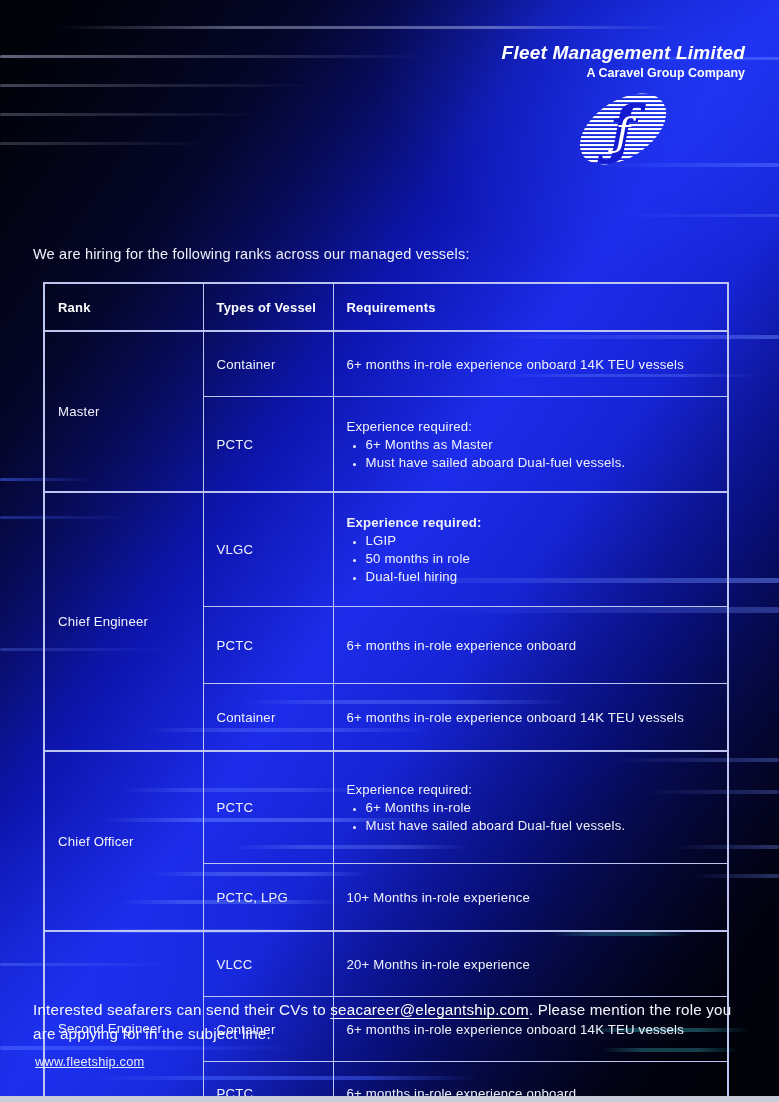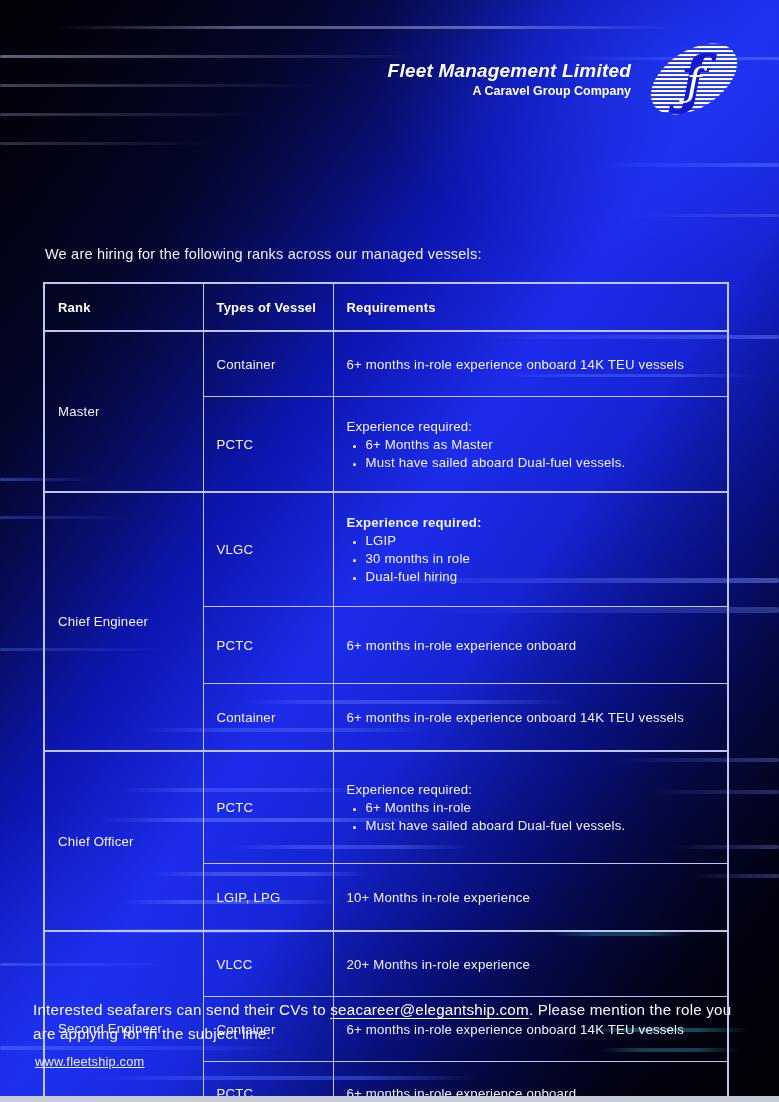--- a/index.html
+++ b/index.html
@@ -16,29 +16,29 @@
       radial-gradient(420px 300px at 86% 6%,  rgba(35,65,255,0.50), rgba(35,65,255,0) 70%),
       radial-gradient(460px 320px at 8% 94%,  rgba(30,55,245,0.45), rgba(30,55,245,0) 70%),
       linear-gradient(to bottom right,
         #04040e 0%, #060940 20%, #0d16b0 38%, #1d2cea 50%,
         #1624d4 60%, #0b14a0 72%, #030420 90%, #010107 100%);
   }
   .streaks{position:absolute;inset:0;pointer-events:none;}
   .streak{position:absolute;border-radius:2px;filter:blur(0.6px);}
 
   
-  .brand{position:absolute;top:42px;right:34px;display:flex;align-items:center;gap:12px;}
+  .brand{position:absolute;top:42px;right:34px;display:flex;align-items:center;gap:12px;flex-direction:column;}
   .brand-text{text-align:right;line-height:1.15;}
   .brand-name{font-size:19px;font-weight:bold;font-style:italic;letter-spacing:0.2px;color:#ffffff;}
   .brand-tagline{font-size:12.5px;font-weight:bold;color:#ffffff;margin-top:2px;}
 
   
   .title{position:absolute;left:33px;top:158px;font-size:30px;font-weight:400;
          letter-spacing:1px;color:#fbfcff;white-space:nowrap;}
-  .intro{position:absolute;left:45px;top:231px;font-size:14.5px;letter-spacing:0.2px;color:#eef1fa;}
+  .intro{position:absolute;left:33px;top:231px;font-size:14.5px;letter-spacing:0.2px;color:#eef1fa;}
 
   
   table.ranks{position:absolute;left:43px;top:282px;width:686px;
     border-collapse:collapse;table-layout:fixed;}
   table.ranks col.c-rank{width:159px;}
   table.ranks col.c-vessel{width:130px;}
   table.ranks th,table.ranks td{border:1px solid var(--border,#bcc6f0);vertical-align:middle;}
   table.ranks{border:2px solid var(--border,#bcc6f0);}
   tbody.group{border-top:2px solid var(--border,#bcc6f0);border-bottom:2px solid var(--border,#bcc6f0);}
   table.ranks th{height:46px;font-size:13px;font-weight:bold;text-align:left;
@@ -156,21 +156,21 @@
         </tr>
       </tbody>
       <tbody class="group">
         <tr>
           <td rowspan="3" class="rank">Chief Engineer</td>
           <td class="vessel" style="height: 97px;">VLGC</td>
           <td class="req">
             <div class="req-h bold">Experience required:</div>
             <ul>
               <li>LGIP</li>
-              <li>30 months in role</li>
+              <li>50 months in role</li>
               <li>Dual-fuel hiring</li>
             </ul>
           </td>
         </tr>
         <tr>
           <td class="vessel" style="height: 60px;">PCTC</td>
           <td class="req">6+ months in-role experience onboard</td>
         </tr>
         <tr>
           <td class="vessel" style="height: 50px;">Container</td>
@@ -183,21 +183,21 @@
           <td class="vessel" style="height: 95px;">PCTC</td>
           <td class="req">
             <div class="req-h">Experience required:</div>
             <ul>
               <li>6+ Months in-role</li>
               <li>Must have sailed aboard Dual-fuel vessels.</li>
             </ul>
           </td>
         </tr>
         <tr>
-          <td class="vessel" style="height: 50px;">LGIP, LPG</td>
+          <td class="vessel" style="height: 50px;">PCTC, LPG</td>
           <td class="req">10+ Months in-role experience</td>
         </tr>
       </tbody>
       <tbody class="group">
         <tr>
           <td rowspan="3" class="rank">Second Engineer</td>
           <td class="vessel" style="height: 48px;">VLCC</td>
           <td class="req">20+ Months in-role experience</td>
         </tr>
         <tr>

